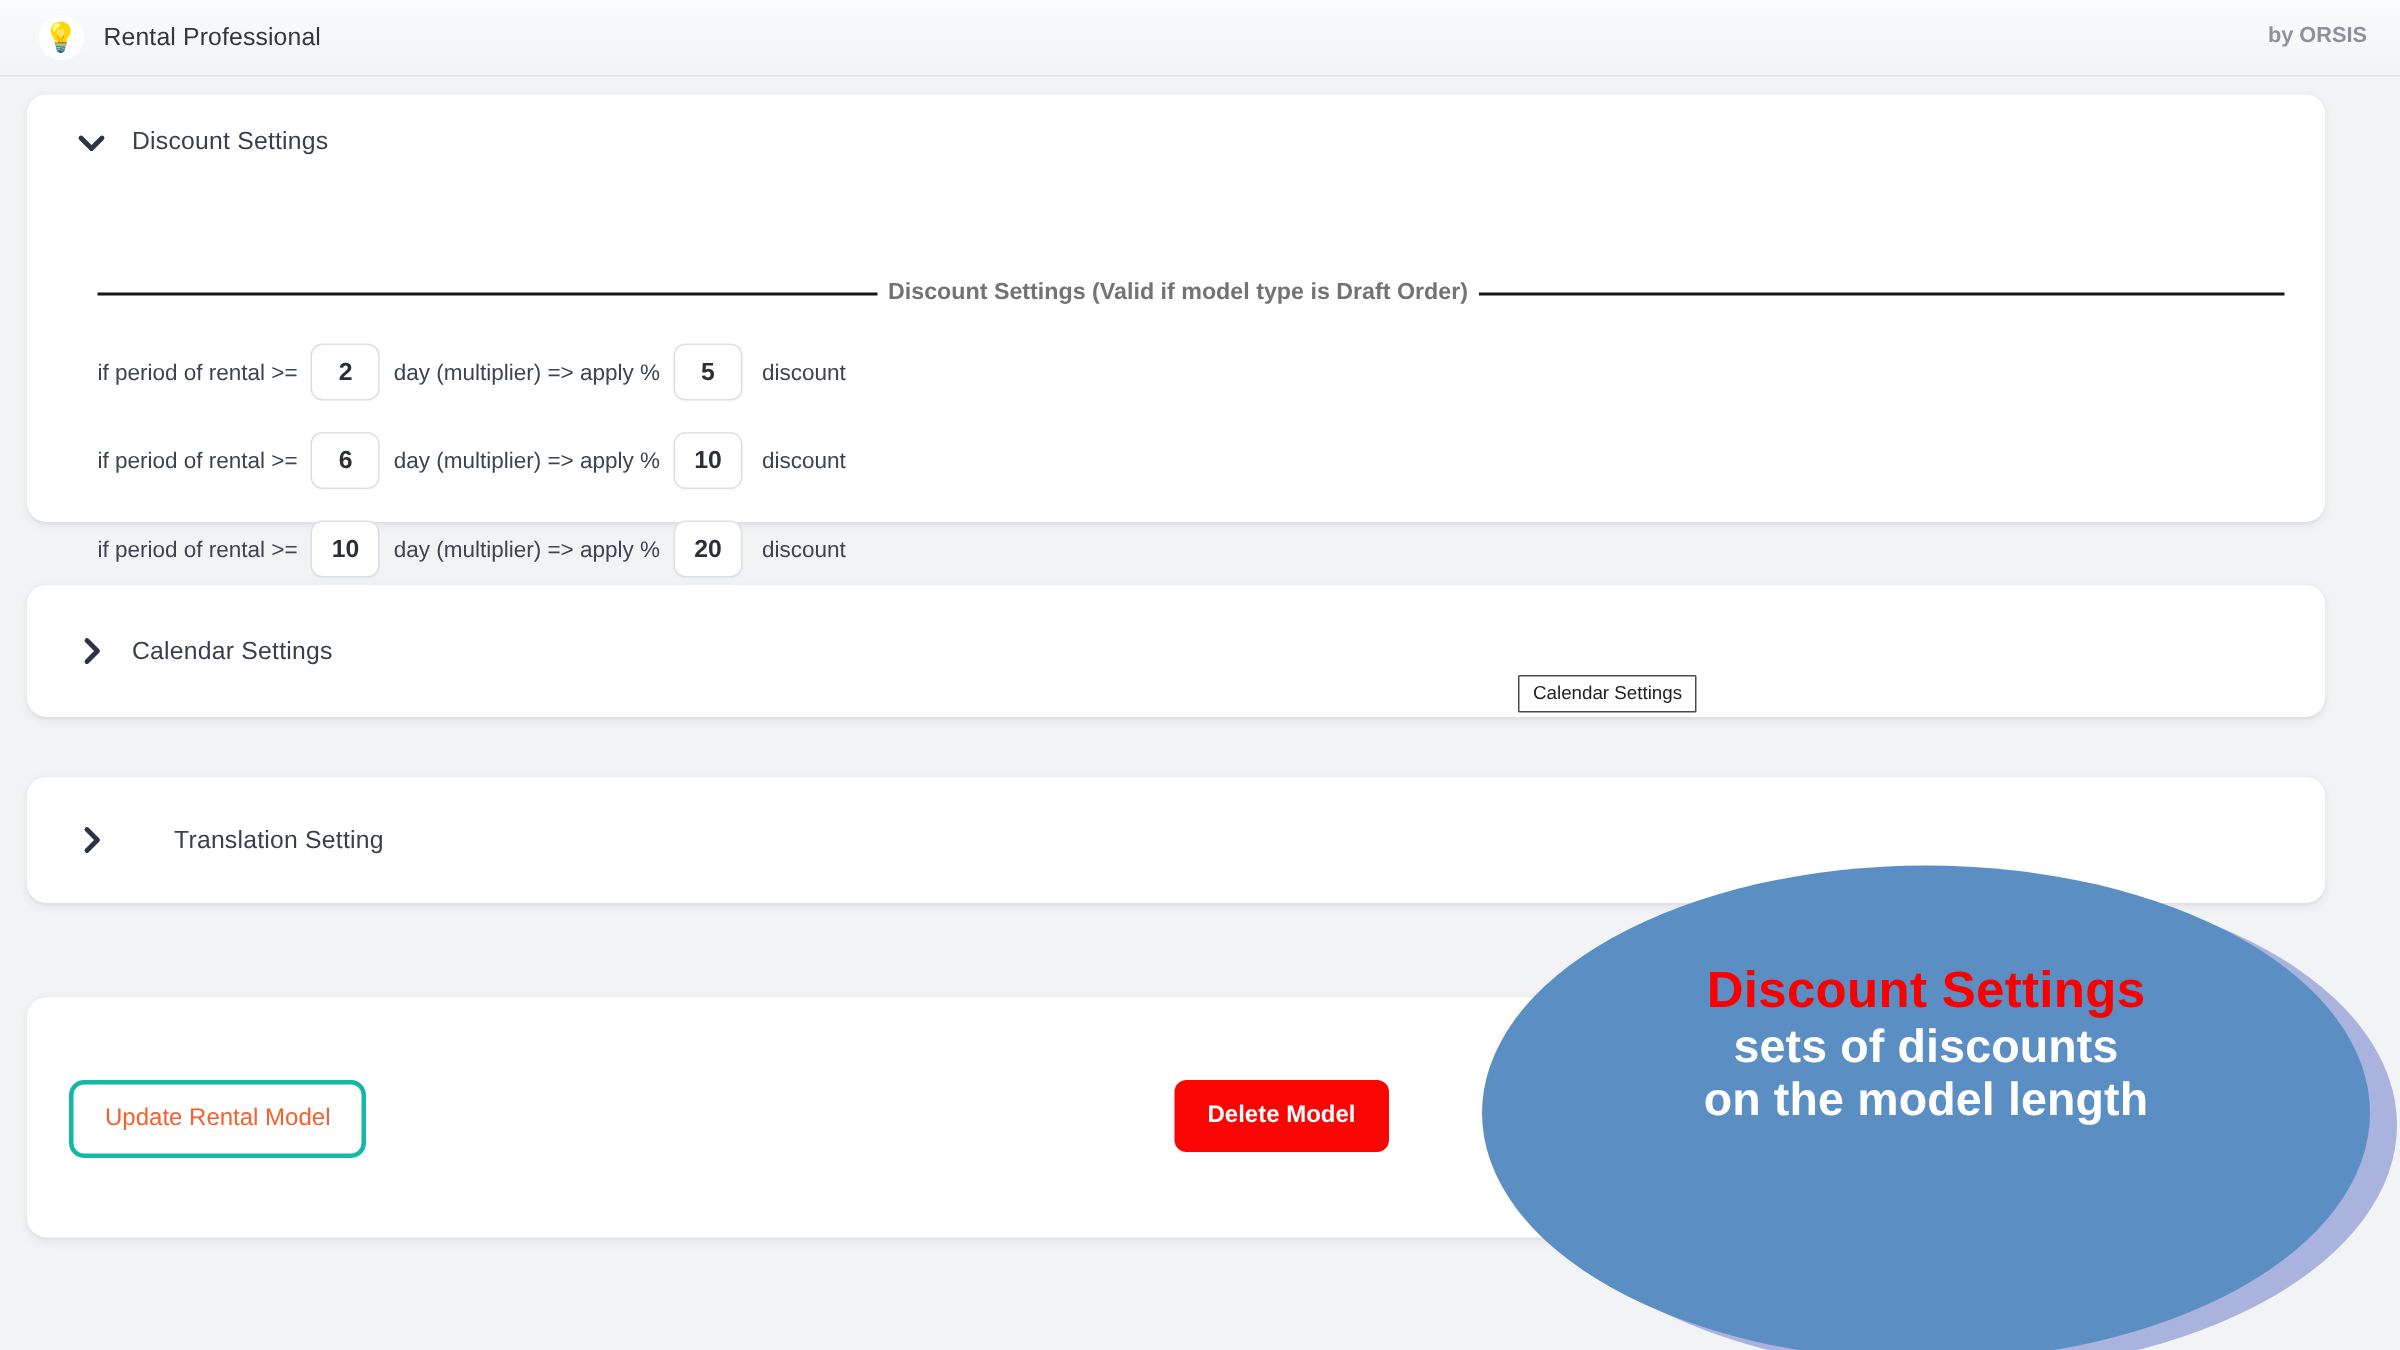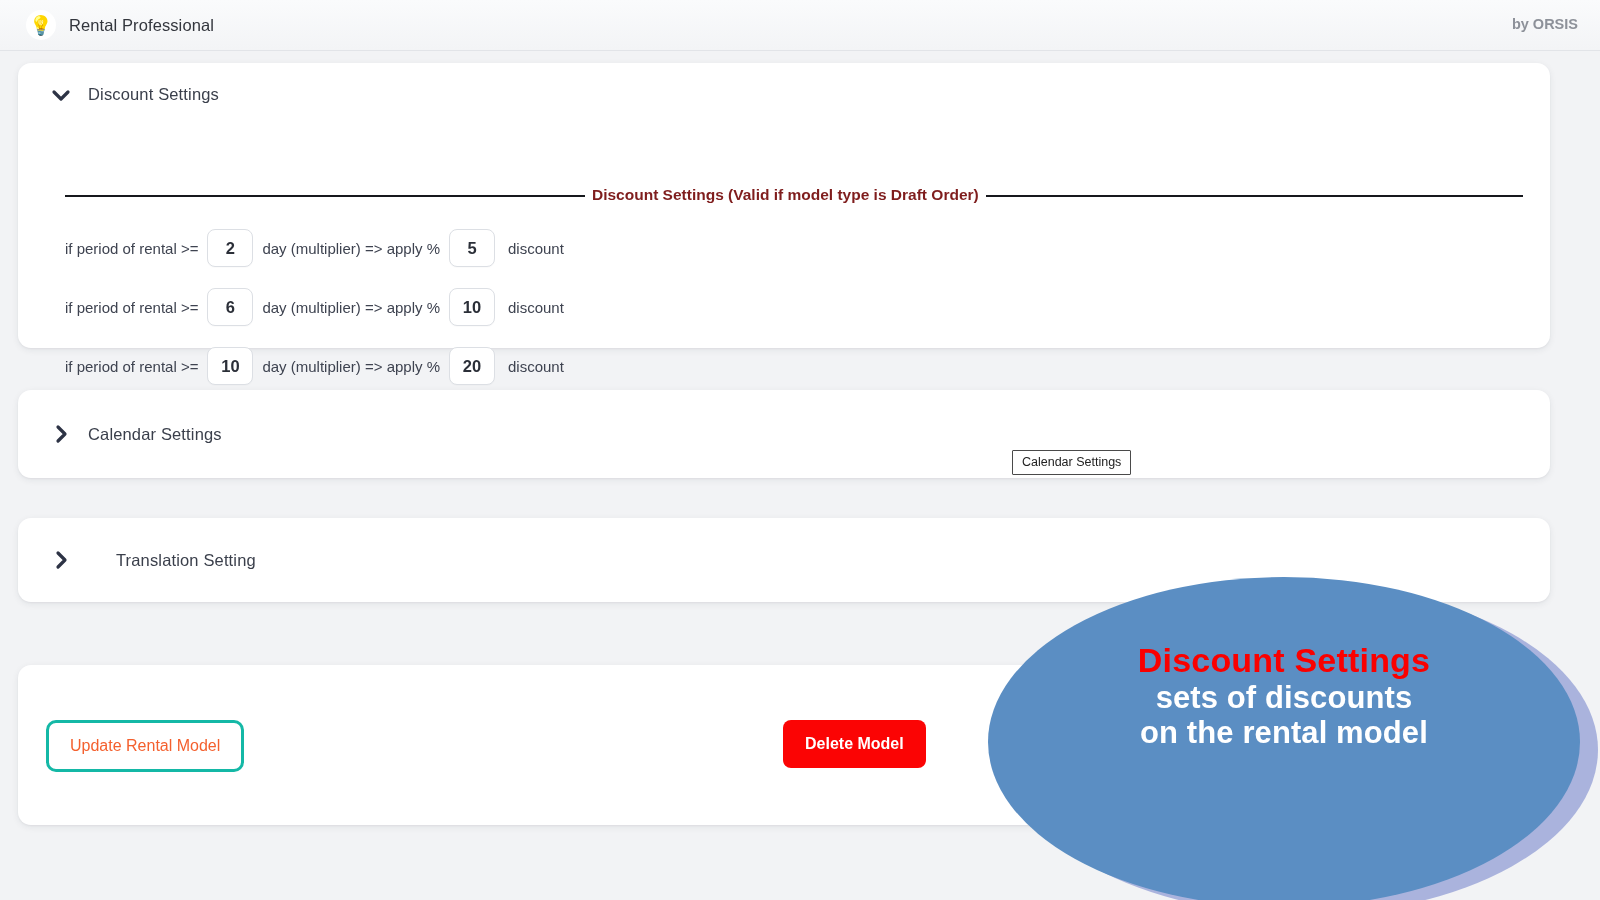--- a/index.html
+++ b/index.html
@@ -74,21 +74,21 @@
   #card-translation .sec-head { height: 84px; gap: 28px; }
 
   
   .legend-wrap {
     position: absolute; left: 47px; top: 132px;
     width: 1458px; height: 2px;
     display: flex; align-items: center;
   }
   .legend-line { flex: 1; height: 2px; background: #16181d; }
   .legend-text {
-    font-size: 15.5px; font-weight: bold; color: #7f1d1d;
+    font-size: 15.5px; font-weight: bold; color: #737373;
     padding: 0 7px; white-space: nowrap;
     transform: translateY(-1px);
   }
   .legend-line.left  { max-width: 520px; }
 
   
   .rows { position: absolute; left: 0; top: 162px; width: 100%; }
   .drow {
     display: flex; align-items: center;
     height: 46px; margin-bottom: 13px;
@@ -271,15 +271,15 @@
   <button class="btn-update">Update Rental Model</button>
   <button class="btn-delete">Delete Model</button>
 </div>
 
 <div class="callout">
   <div class="halo"></div>
   <div class="disc"></div>
   <div class="ctext">
     <span class="ctitle">Discount Settings</span>
     <span class="cbody">sets of discounts</span>
-    <span class="cbody">on the rental model</span>
+    <span class="cbody">on the model length</span>
   </div>
 </div>
 
 </body></html>

